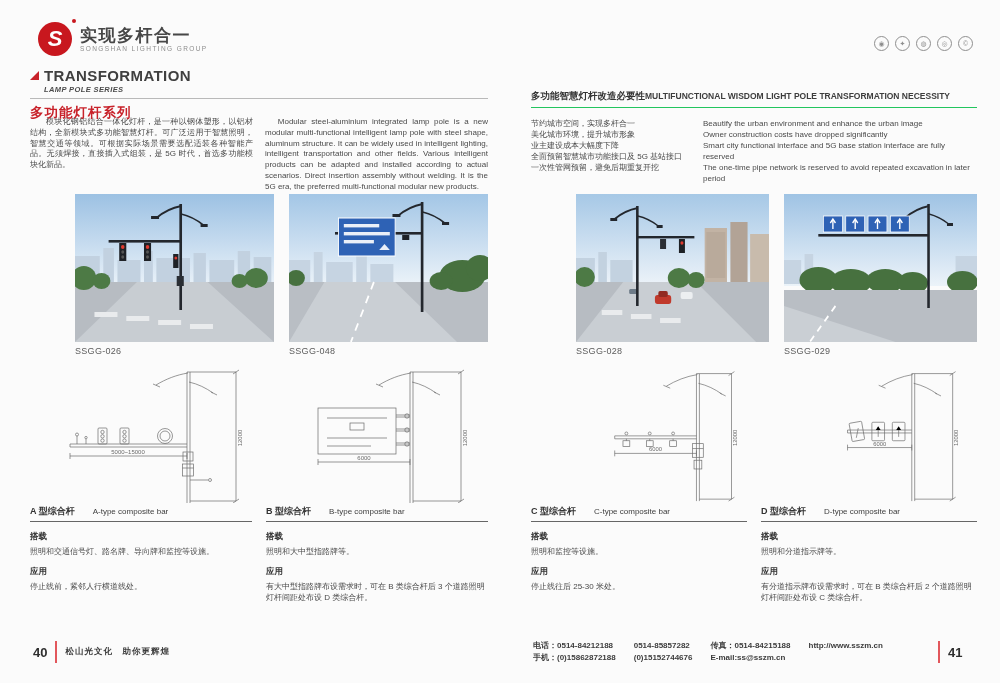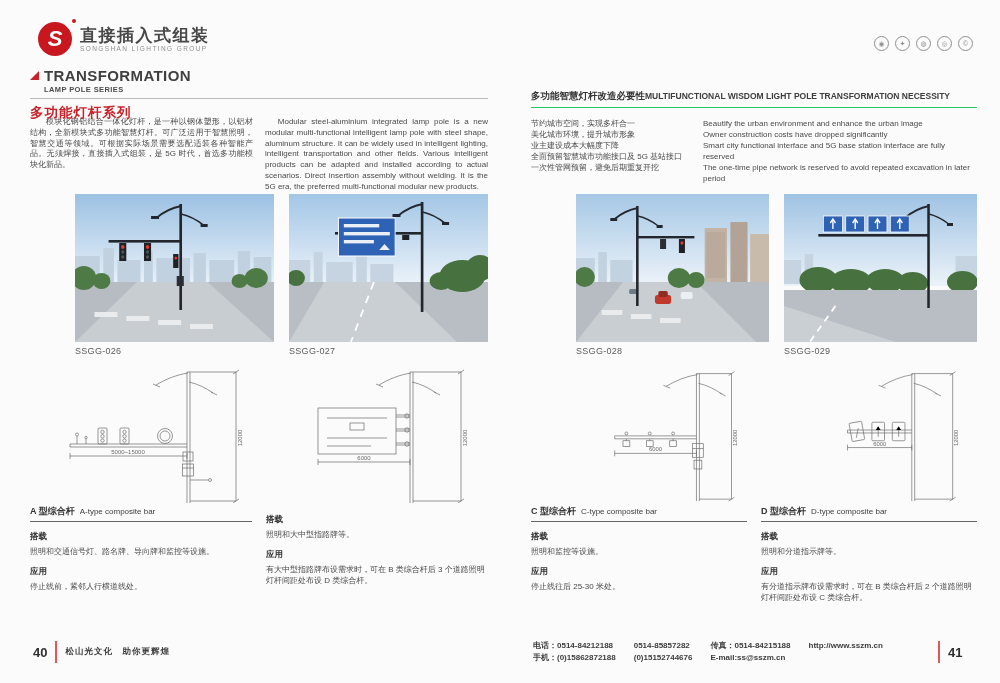--- a/index.html
+++ b/index.html
@@ -23,21 +23,21 @@
   
   .page{position:absolute;top:68px;height:572px;}
   .page-l{left:30px;width:458px;}
   .page-r{left:531px;width:446px;}
   
   .series{left:0;top:0;right:0;}
   .series-row{display:flex;align-items:flex-start;gap:5px;}
   .tri{width:0;height:0;border-bottom:9px solid #c8222a;border-right:9px solid transparent;margin-top:3px;
     transform:scaleX(-1);}
   .series-en{font-size:15px;font-weight:bold;color:#3f3f3f;letter-spacing:.4px;line-height:15px;}
-  .series-sub{font-size:7.5px;font-weight:bold;color:#4a4a4a;letter-spacing:.4px;margin-top:2px;}
+  .series-sub{font-size:7.5px;font-weight:bold;color:#4a4a4a;letter-spacing:.4px;margin-top:2px;font-style:italic;}
   .series-rule{border-top:1px solid #b9b9b9;margin-top:4px;}
   .series-cn{font-size:13.5px;font-weight:bold;color:#c8222a;margin-top:5px;letter-spacing:1px;}
   .intro{left:0;top:49px;right:0;display:flex;gap:12px;}
   .intro p{margin:0;flex:1;font-size:8px;line-height:10.8px;text-align:justify;color:#4a4a4a;}
   .intro .cn{text-indent:2em;}
   .intro .en{text-indent:1.6em;}
   
   .necessity{left:0;top:22px;right:0;border-bottom:1px solid #22c55e;padding-bottom:4px;
     display:flex;align-items:baseline;}
   .nec-cn{font-size:9.5px;font-weight:bold;color:#333;}
@@ -50,21 +50,21 @@
   .photos{left:0;top:126px;right:0;display:grid;grid-template-columns:1fr 1fr;gap:15px;padding-left:45px;}
   .photo svg{width:100%;height:148px;display:block;}
   .photo-code{font-size:9px;color:#5c5c5c;margin-top:4px;letter-spacing:.3px;}
   
   .drawings{left:0;top:292px;right:0;display:grid;grid-template-columns:1fr 1fr;gap:8px;}
   .drawings svg{width:100%;height:143px;display:block;}
   .tech line,.tech path,.tech rect,.tech circle{stroke:#6b6b6b;fill:none;stroke-width:.7;}
   .dim{font-size:6px;fill:#6b6b6b;font-family:"Liberation Sans","DejaVu Sans",sans-serif;}
   
   .sections{left:0;top:437px;right:0;display:grid;grid-template-columns:1fr 1fr;gap:14px;}
-  .sec-title{display:flex;align-items:baseline;gap:5px;border-bottom:1.5px solid #666;padding-bottom:3px;}
+  .sec-title{display:flex;align-items:baseline;gap:18px;border-bottom:1.5px solid #666;padding-bottom:3px;}
   .sec-title .cn{font-size:9px;font-weight:bold;color:#333;}
   .sec-title .en{font-size:8px;font-weight:normal;color:#3d3d3d;}
   .sec-label{font-size:8.5px;font-weight:bold;color:#333;margin-top:9px;}
   .sec-text{font-size:8px;line-height:11px;color:#4a4a4a;margin-top:3px;}
   
   .foot-l{left:33px;top:641px;display:flex;align-items:center;gap:8px;}
   .pg-num{font-size:13px;font-weight:bold;color:#2f2f2f;}
   .pg-bar{width:2px;height:22px;background:#e2575c;}
   .slogan{font-size:8.5px;font-weight:bold;color:#3c3c3c;letter-spacing:1px;}
   .contact{left:533px;top:640px;display:flex;gap:18px;font-size:8px;font-weight:bold;color:#3c3c3c;line-height:12px;}
@@ -73,21 +73,21 @@
 </style>
 </head>
 <body>
 
 <div class="abs logo">
   <div class="logo-mark">
     <span>S</span>
     <i class="logo-dot"></i>
   </div>
   <div>
-    <div class="logo-cn">直接插入式组装</div>
+    <div class="logo-cn">实现多杆合一</div>
     <div class="logo-en">SONGSHAN LIGHTING GROUP</div>
   </div>
 </div>
 <div class="abs certs">
   <span class="cert">◉</span>
   <span class="cert">✦</span>
   <span class="cert">◍</span>
   <span class="cert">◎</span>
   <span class="cert">©</span>
 </div>
@@ -205,21 +205,21 @@
           <rect x="128" y="41" width="8" height="5" fill="#1e2126"></rect>
         </g>
         <g>
           <rect x="56" y="24" width="64" height="38" fill="#2e62b5" stroke="#fff" stroke-width="1"></rect>
           <rect x="62" y="30" width="40" height="3.4" fill="#fff" opacity=".9"></rect>
           <rect x="62" y="38" width="52" height="3.4" fill="#fff" opacity=".9"></rect>
           <rect x="62" y="46" width="34" height="3.4" fill="#fff" opacity=".9"></rect>
           <polygon points="108,50 114,56 102,56" fill="#fff" opacity=".9"></polygon>
         </g>
       </svg>
-      <div class="photo-code">SSGG-027</div>
+      <div class="photo-code">SSGG-048</div>
     </div>
   </div>
 
   <div class="abs drawings">
 
     <svg viewBox="0 0 225 143">
       <g class="tech">
         <line x1="157" y1="12" x2="157" y2="143"></line>
           <line x1="160" y1="12" x2="160" y2="143"></line>
           <line x1="157" y1="12" x2="160" y2="12"></line>
@@ -304,20 +304,24 @@
       <div class="sec-title">
         <span class="cn">A 型综合杆</span>
         <span class="en">A-type composite bar</span>
       </div>
       <div class="sec-label">搭载</div>
       <div class="sec-text">照明和交通信号灯、路名牌、导向牌和监控等设施。</div>
       <div class="sec-label">应用</div>
       <div class="sec-text">停止线前，紧邻人行横道线处。</div>
     </div>
     <div>
+      <div class="sec-title">
+        <span class="cn">B 型综合杆</span>
+        <span class="en">B-type composite bar</span>
+      </div>
       <div class="sec-label">搭载</div>
       <div class="sec-text">照明和大中型指路牌等。</div>
       <div class="sec-label">应用</div>
       <div class="sec-text">有大中型指路牌布设需求时，可在 B 类综合杆后 3 个道路照明灯杆间距处布设 D 类综合杆。</div>
     </div>
   </div>
 </div>
 
 <div class="page page-r">
 

